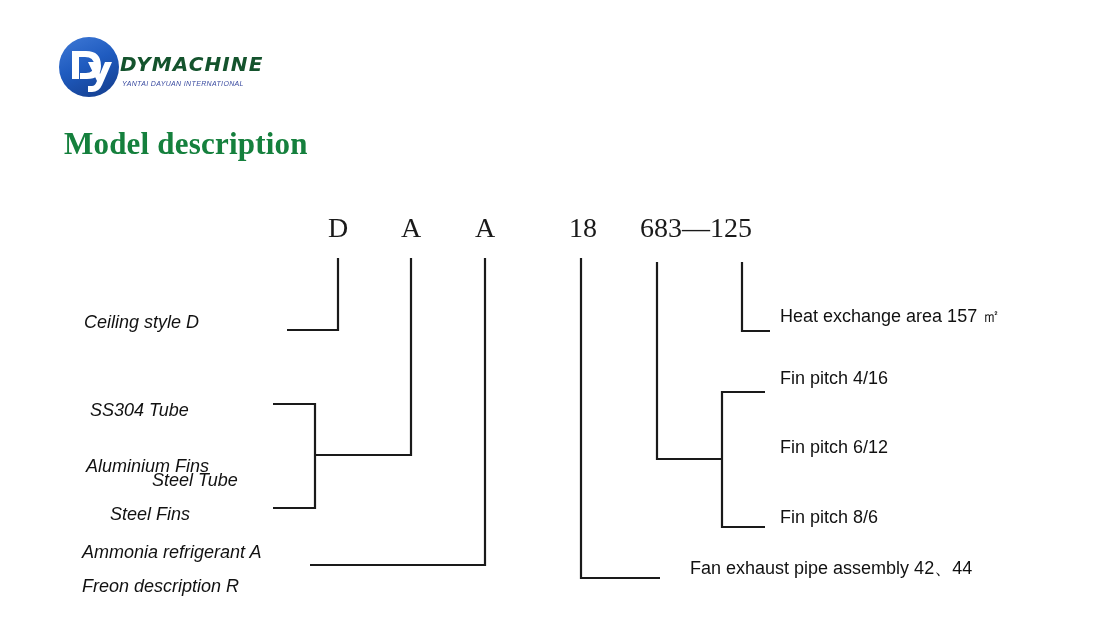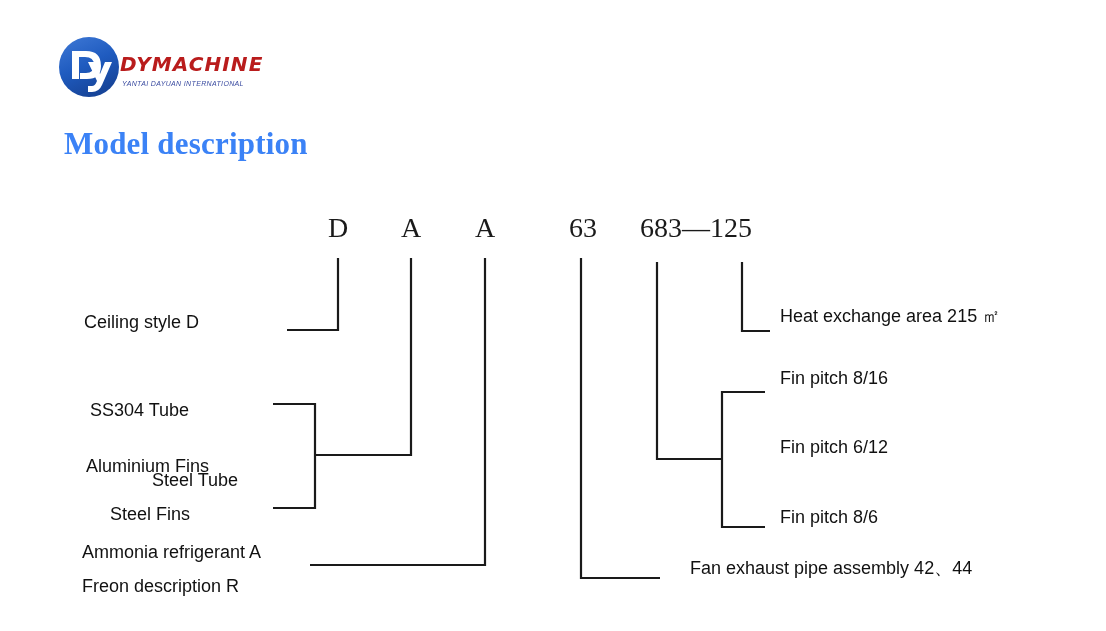--- a/index.html
+++ b/index.html
@@ -34,21 +34,21 @@
   }
   #logo-wordmark {
     position: absolute;
     left: 62px;
     top: 16px;
     font-family: "DejaVu Sans", sans-serif;
     font-size: 20px;
     font-weight: bold;
     font-style: italic;
     letter-spacing: 1.1px;
-    color: #b91c1c;
+    color: #14532d;
     white-space: nowrap;
   }
   #logo-tagline {
     position: absolute;
     left: 64px;
     top: 44px;
     font-family: "Liberation Sans", sans-serif;
     font-size: 7px;
     font-style: italic;
     letter-spacing: 0.35px;
@@ -57,21 +57,21 @@
   }
 
   
   #page-title {
     position: absolute;
     left: 64px;
     top: 126px;
     font-family: "Liberation Serif", "DejaVu Serif", serif;
     font-size: 31px;
     font-weight: bold;
-    color: #3b82f6;
+    color: #15803d;
     letter-spacing: 0.2px;
     white-space: nowrap;
   }
 
   
   #diagram-svg {
     position: absolute;
     left: 0;
     top: 0;
     width: 1106px;
@@ -90,21 +90,21 @@
 
   
   .callout {
     position: absolute;
     font-family: "Liberation Sans", sans-serif;
     font-size: 18px;
     color: #111111;
     white-space: nowrap;
   }
   .callout.right-side { text-align: left; }
-  .callout.left-side  { text-align: left; }
+  .callout.left-side  { text-align: left; font-style: italic; }
 </style>
 </head>
 <body>
 
 <div id="page">
 
   <div id="logo-block">
     <svg id="logo-mark" viewBox="0 0 62 62">
       <defs>
         <linearGradient id="circGrad" x1="0" y1="0" x2="0.45" y2="1">
@@ -133,31 +133,31 @@
         <polyline points="657,262 657,459 722,459"></polyline>
         <polyline points="765,392 722,392 722,527 765,527"></polyline>
         <polyline points="742,262 742,331 770,331"></polyline>
       </g>
   </svg>
 
   <div id="token-layer">
       <div class="code-token" style="left: 338px; top: 212px;">D</div>
       <div class="code-token" style="left: 411px; top: 212px;">A</div>
       <div class="code-token" style="left: 485px; top: 212px;">A</div>
-      <div class="code-token" style="left: 583px; top: 212px;">63</div>
+      <div class="code-token" style="left: 583px; top: 212px;">18</div>
       <div class="code-token" style="left: 696px; top: 212px;">683—125</div>
     </div>
   <div id="callout-layer">
       <div class="callout left-side" style="left: 84px; top: 312px;">Ceiling style D</div>
       <div class="callout left-side" style="left: 90px; top: 400px; text-align: center;">SS304 Tube</div>
       <div class="callout left-side" style="left: 86px; top: 424px; margin-top: 32px;">Aluminium Fins</div>
       <div class="callout left-side" style="left: 108px; top: 470px; margin-left: 44px;">Steel Tube</div>
       <div class="callout left-side" style="left: 110px; top: 504px;">Steel Fins</div>
       <div class="callout left-side" style="left: 82px; top: 542px;">Ammonia refrigerant A</div>
       <div class="callout left-side" style="left: 82px; top: 576px;">Freon description   R</div>
-      <div class="callout right-side" style="left: 780px; top: 304px;">Heat exchange area 215 ㎡</div>
-      <div class="callout right-side" style="left: 780px; top: 368px;">Fin pitch 8/16</div>
+      <div class="callout right-side" style="left: 780px; top: 304px;">Heat exchange area 157 ㎡</div>
+      <div class="callout right-side" style="left: 780px; top: 368px;">Fin pitch 4/16</div>
       <div class="callout right-side" style="left: 780px; top: 437px;">Fin pitch 6/12</div>
       <div class="callout right-side" style="left: 780px; top: 507px;">Fin pitch 8/6</div>
       <div class="callout right-side" style="left: 690px; top: 556px;">Fan exhaust pipe assembly 42、44</div>
     </div>
 
 </div>
 
 </body></html>

